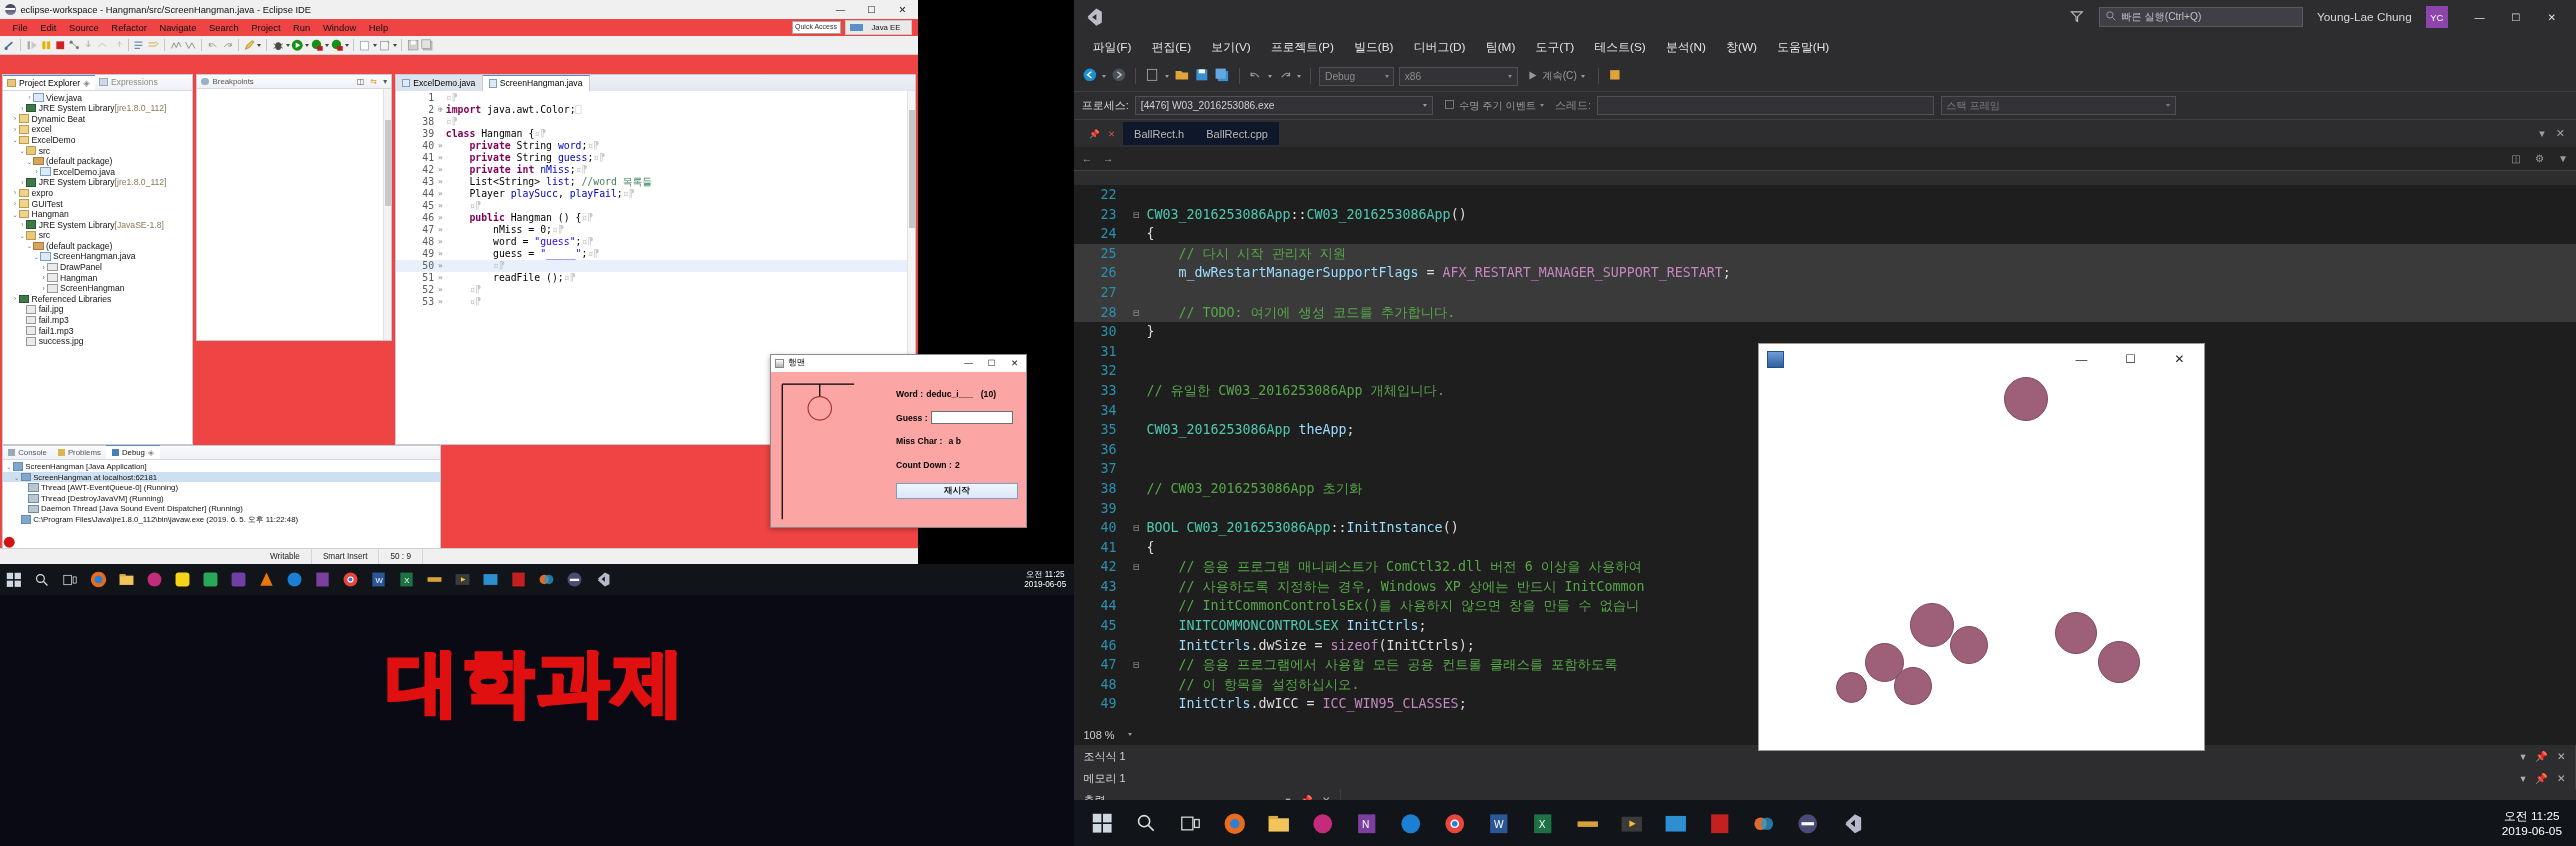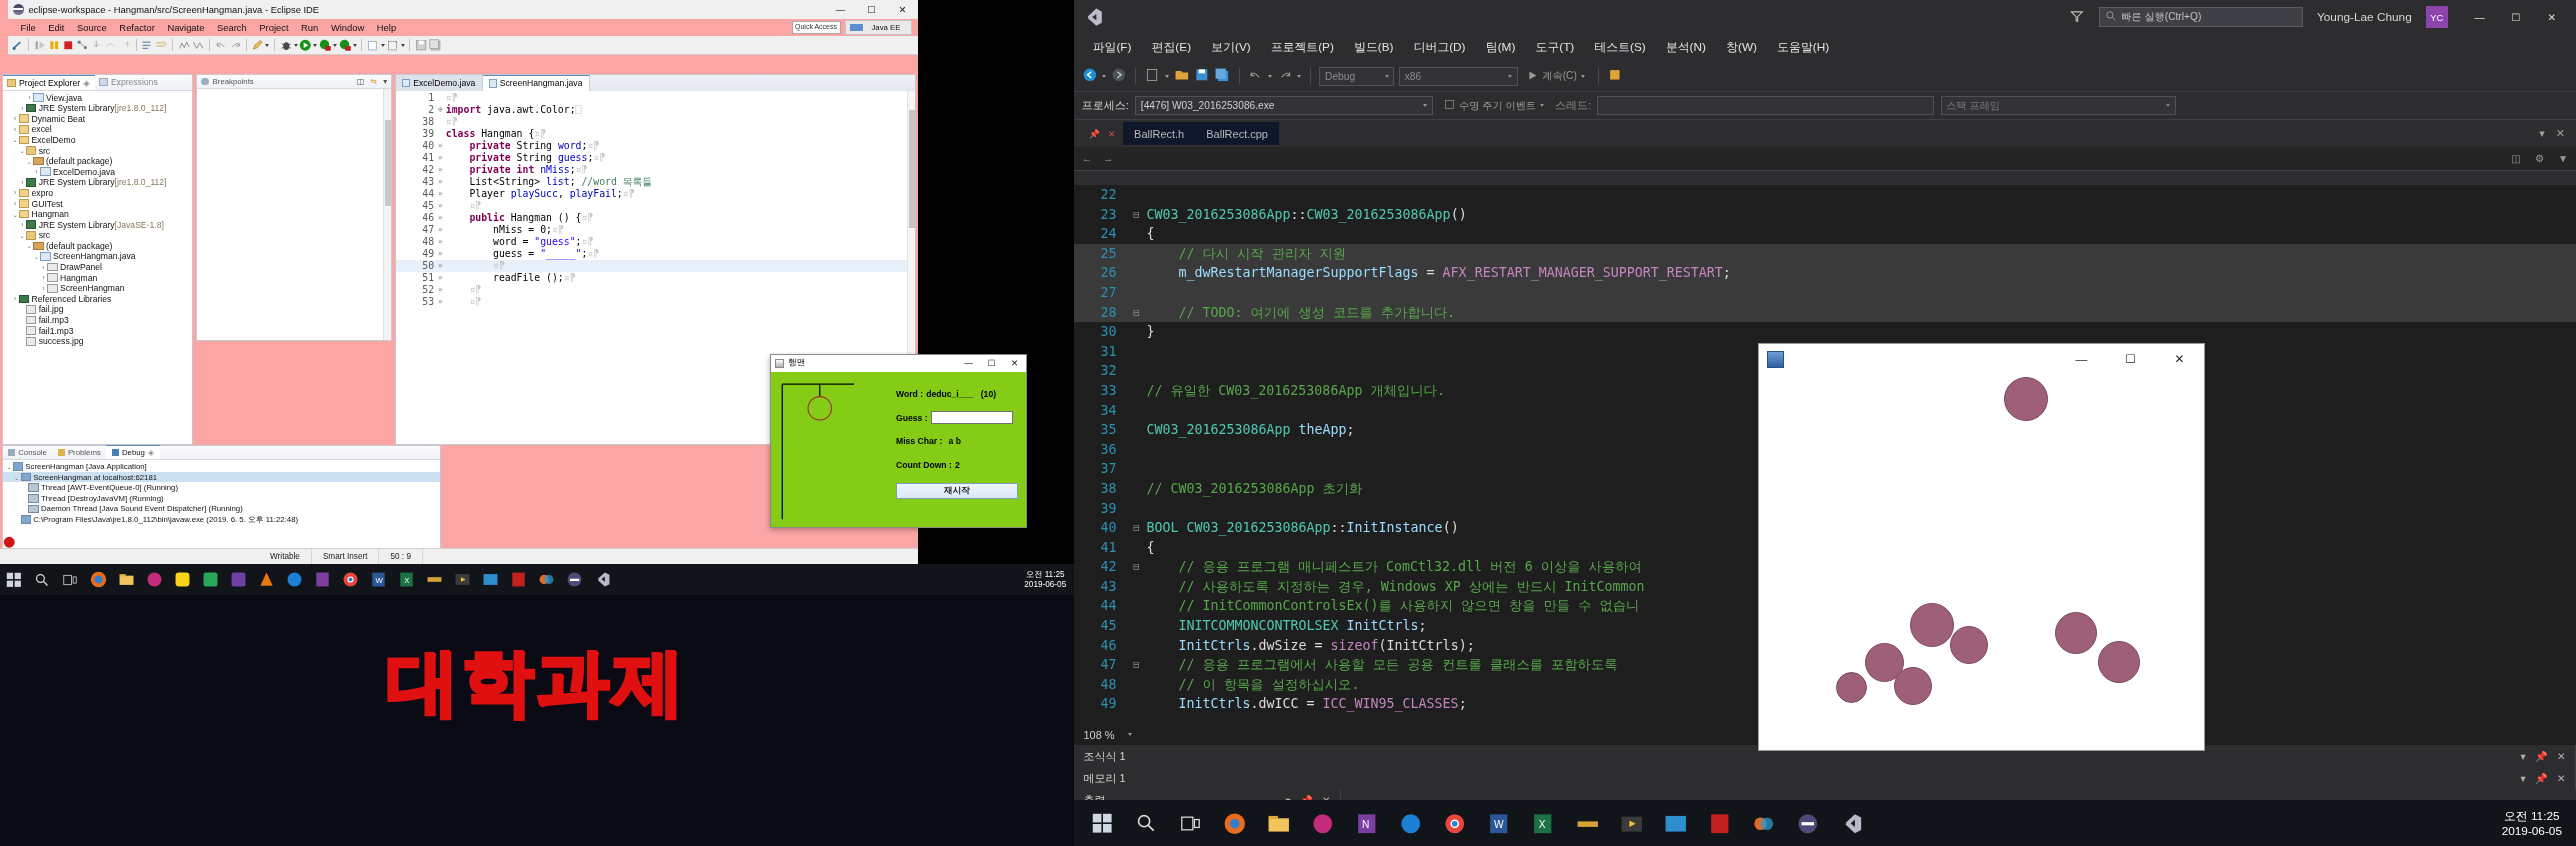--- a/index.html
+++ b/index.html
@@ -1,20 +1,20 @@
 <!DOCTYPE html>
 <html style="font-size:12.5px"><head>
 <meta charset="utf-8">
 <style>
   * { box-sizing: border-box; margin:0; padding:0; }
   html,body { width:2576px; height:847px; overflow:hidden; background:#000; }
   body { font-family:"Liberation Sans", sans-serif; font-size:8.6px; }
 
   
-  #eclipse { position:absolute; left:0; top:0; width:918px; height:564px; background:#fca5a5;padding-left:8px; }
+  #eclipse { position:absolute; left:0; top:0; width:918px; height:564px; background:#ef4444; }
   .ecl-title { height:19px; background:#f0f0f0; display:flex; align-items:center; padding-left:4.7px; gap:4.7px; font-size:9.4px; color:#111; }
   .ecl-logo { width:11px; height:11px; border-radius:50%; background:linear-gradient(#3a3a5a,#7d7d9c); position:relative; flex:0 0 auto; }
   .ecl-logo::after { content:""; position:absolute; left:0.8px; top:3.9px; width:9.4px; height:2.4px; background:#fff; }
   .winbtns { margin-left:auto; display:flex; }
   .winbtns div { width:31px; height:19px; display:flex; align-items:center; justify-content:center; color:#222; font-size:9.4px; }
 
   .ecl-menu { height:17px; display:flex; align-items:center; gap:0; padding-left:6.3px; font-size:9.4px; color:#111; }
   .ecl-menu span { padding:1.6px 6.3px; }
   .ecl-quick { margin-left:auto; display:flex; align-items:center; gap:4.7px; padding-right:6.3px; }
   .qa-box { border:0.8px solid #a8a8a8; background:#fff; width:49px; height:12.5px; font-size:7px; color:#333; padding:0.8px 2.4px; }
@@ -140,21 +140,21 @@
   .ball-wb div { width:49px; height:30px; display:flex; align-items:center; justify-content:center; font-size:11.8px; color:#222; }
   .ball-canvas { position:absolute; left:0; top:30px; right:0; bottom:0; background:#fff; }
   .ball { position:absolute; border-radius:50%; background:#9e5f79; border:0.8px solid #7d4a60; }
 
   
   .hm { position:absolute; left:770px; top:354px; width:257px; height:174px; background:#f0f0f0; border:0.8px solid #8a8a8a; box-shadow:0 1.6px 5.5px rgba(0,0,0,.35); }
   .hm-title { height:16.5px; background:#fff; display:flex; align-items:center; padding-left:3.9px; gap:3.9px; font-size:8.6px; color:#111; }
   .hm-ico { width:9.4px; height:9.4px; background:linear-gradient(#fff,#b0b0b0); border:0.8px solid #888; }
   .hm-wb { margin-left:auto; display:flex; }
   .hm-wb div { width:23px; height:16.5px; display:flex; align-items:center; justify-content:center; font-size:8.6px; color:#222; }
-  .hm-body { position:absolute; left:0; top:16.5px; right:0; bottom:0; background:#84cc16; }
+  .hm-body { position:absolute; left:0; top:16.5px; right:0; bottom:0; background:#fca5a5; }
   .hm-right { position:absolute; left:125px; top:11px; right:6.3px; font-size:8.6px; font-weight:bold; color:#000; }
   .hm-row { display:flex; align-items:center; height:23.5px; gap:3.1px; }
   .hm-input { border:0.8px solid #707070; background:#fff; height:13.3px; width:82px; }
   .hm-btn { margin-top:6.3px; width:122px; height:16.5px; background:linear-gradient(#eef5fd,#dae8f8); border:0.8px solid #7a9fc4; font-size:8.6px; display:flex; align-items:center; justify-content:center; color:#111; }
 </style>
 </head>
 <body>
 
 <div id="eclipse">
 

